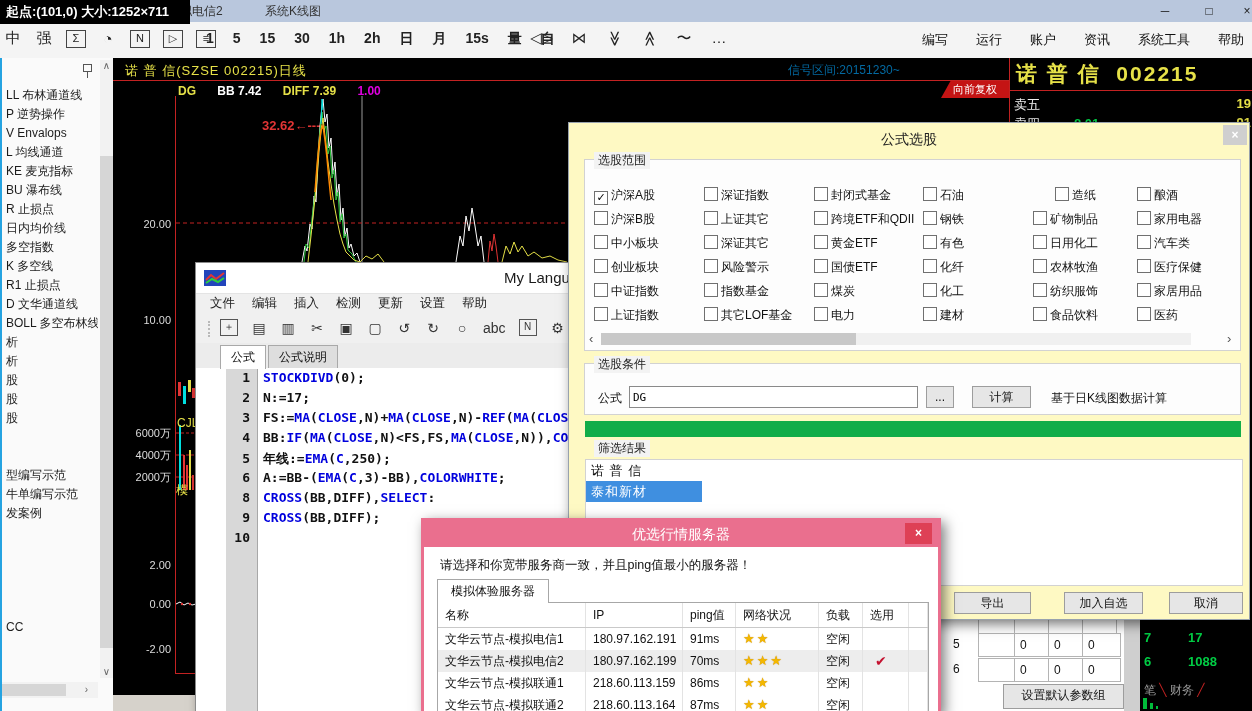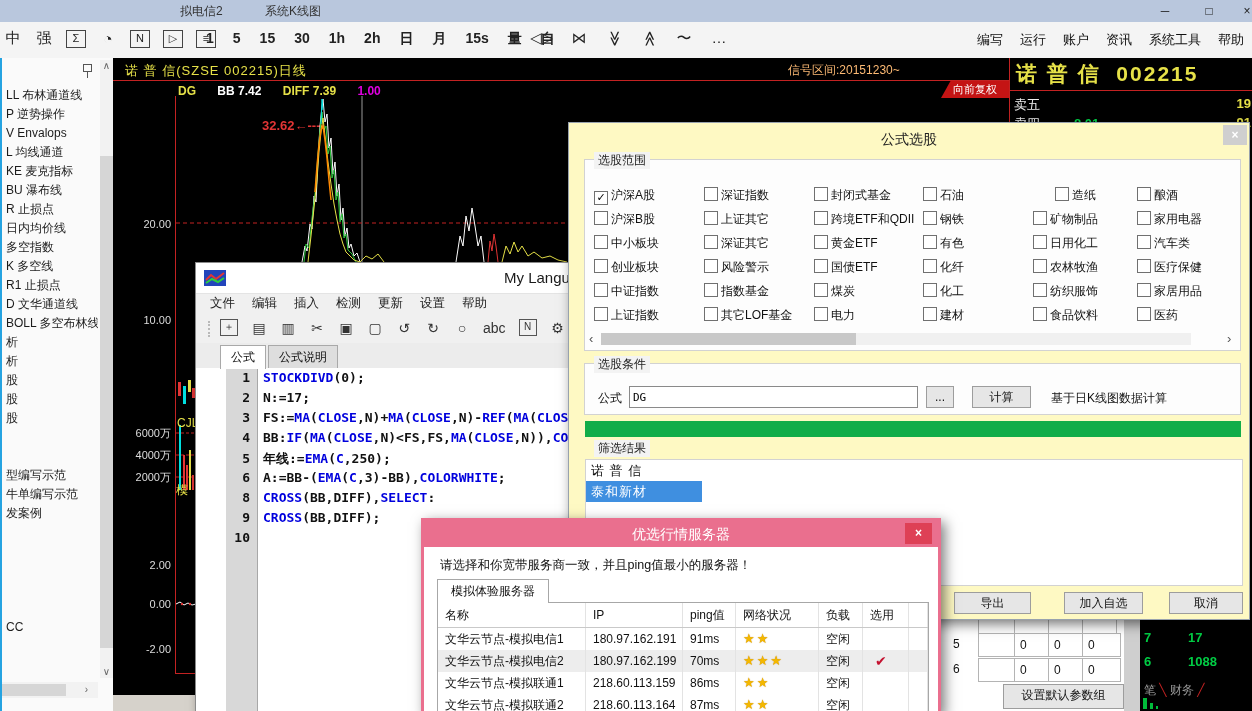--- a/index.html
+++ b/index.html
@@ -13,37 +13,37 @@
   .title-frag{top:3px;color:#333;font-size:12px;}
   .winbtn{top:0;width:34px;height:22px;text-align:center;line-height:22px;color:#222;font-size:12px;}
   
   #appbar{left:0;top:22px;width:1252px;height:36px;background:#f4f4f4;border-bottom:1px solid #d0d0d0;}
   #tb-icons{left:4px;top:7px;display:flex;gap:13px;align-items:center;}
   .tbi{font-size:15px;color:#222;min-width:18px;text-align:center;}
   .tbi.boxed{border:1px solid #444;font-size:11px;line-height:14px;width:16px;height:16px;}
   .rot90{display:inline-block;transform:rotate(90deg);}
   #tb-periods{left:206px;top:8px;display:flex;gap:19px;font-weight:bold;font-size:14px;color:#222;}
   #tb-views{left:530px;top:7px;display:flex;gap:17px;font-size:14px;color:#222;}
-  #tb-menus{right:8px;top:9px;display:flex;gap:17px;font-size:13px;color:#111;}
+  #tb-menus{right:8px;top:9px;display:flex;gap:28px;font-size:13px;color:#111;}
   
   #sidebar{left:0;top:58px;width:113px;height:653px;background:#fafafa;border-left:2px solid #25a3e1;}
   #sb-list{left:4px;top:28px;width:92px;}
   .sb-item{height:19px;line-height:19px;font-size:12px;color:#1c1c1c;white-space:nowrap;overflow:hidden;}
   #sb-pin{left:80px;top:6px;width:10px;height:14px;}
   #sb-pin i{position:absolute;left:1px;top:0;width:7px;height:6px;border:1.5px solid #555;display:block;}
   #sb-pin b{position:absolute;left:4.5px;top:8px;width:1.5px;height:6px;background:#555;display:block;}
   #sb-vtrack{left:98px;top:2px;width:13px;height:618px;background:#f2f2f2;}
   #sb-vthumb{left:0;top:96px;width:13px;height:492px;background:#d6d6d6;}
   .scroll-arrow{color:#666;font-size:10px;text-align:center;width:13px;}
   #sb-htrack{left:0;top:624px;width:96px;height:16px;background:#f2f2f2;}
   #sb-hthumb{left:0;top:2px;width:64px;height:12px;background:#d6d6d6;}
   
   #chart{left:113px;top:58px;width:1139px;height:653px;background:#000;}
   #chart-title{left:12px;top:4px;color:#e6e148;font-size:13px;letter-spacing:1px;}
-  #chart-signal{left:675px;top:4px;color:#fdba74;font-size:12px;}
+  #chart-signal{left:675px;top:4px;color:#0369a1;font-size:12px;}
   .redline{background:#c32222;}
   #adjust-flag{left:828px;top:23px;width:68px;height:17px;background:#c41414;color:#fff;font-size:11px;
        line-height:17px;text-align:center;clip-path:polygon(14% 0,100% 0,100% 100%,0 100%);}
   #ind-row{left:65px;top:26px;font-size:12px;font-weight:bold;}
   #ind-row span{margin-right:18px;}
   #peak-label{left:149px;top:60px;color:#e23535;font-size:13px;font-weight:bold;}
   .axis-label{position:absolute;right:1081px;transform:translateY(-50%);color:#dcdcdc;font-size:11px;
        width:58px;text-align:right;margin-left:44px;}
   #cjl-label{left:64px;top:358px;color:#e6e148;font-size:12px;}
   #model-label{left:63px;top:424px;width:19px;height:14px;overflow:hidden;color:#e6e148;font-size:12px;}
@@ -131,20 +131,21 @@
 <body>
 
 <div id="root">
 
   <div class="abs" id="titlebar">
     <span class="abs title-frag" style="left:180px">拟电信2</span>
     <span class="abs title-frag" style="left:265px">系统K线图</span>
     <span class="abs winbtn" style="left:1148px">─</span>
     <span class="abs winbtn" style="left:1192px">□</span>
     <span class="abs winbtn" style="left:1230px">×</span>
+    <div class="abs" id="coords-tooltip">起点:(101,0) 大小:1252×711</div>
   </div>
 
   <div class="abs" id="appbar">
     <div class="abs" id="tb-icons">
         <span class="tbi">中</span>
         <span class="tbi">强</span>
         <span class="tbi boxed">Σ</span>
         <span class="tbi">◔</span>
         <span class="tbi boxed">N</span>
         <span class="tbi boxed">▷</span>

